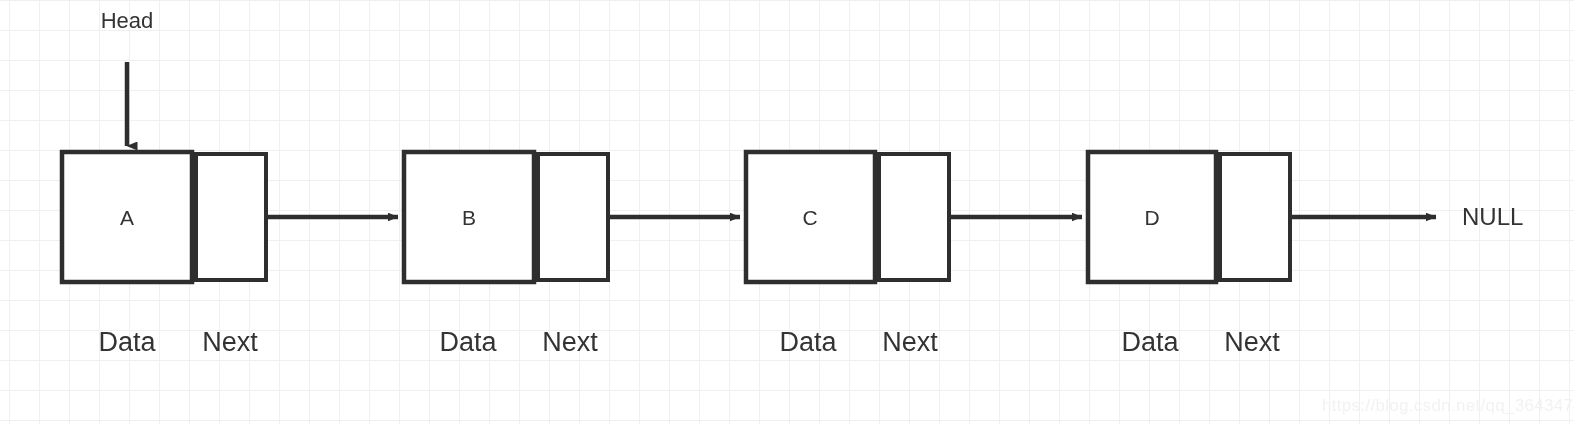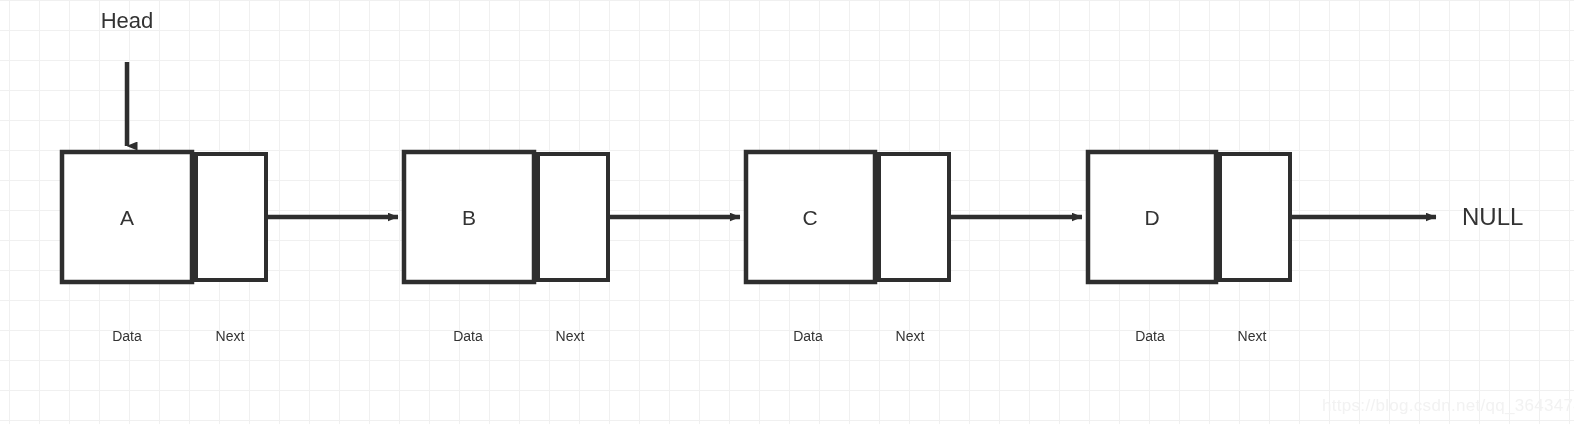--- a/index.html
+++ b/index.html
@@ -33,21 +33,21 @@
     font-family: "Liberation Sans", sans-serif;
     white-space: nowrap;
     text-align: center;
   }
   .node-letter {
     font-size: 21px;
     line-height: 1;
     transform: translate(-50%, -50%);
   }
   .field-label {
-    font-size: 14px;
+    font-size: 27px;
     line-height: 1;
     transform: translate(-50%, 0);
     text-align: right;
   }
   .head-label {
     font-size: 22px;
     line-height: 1;
     transform: translate(-50%, 0);
   }
   .null-label {

